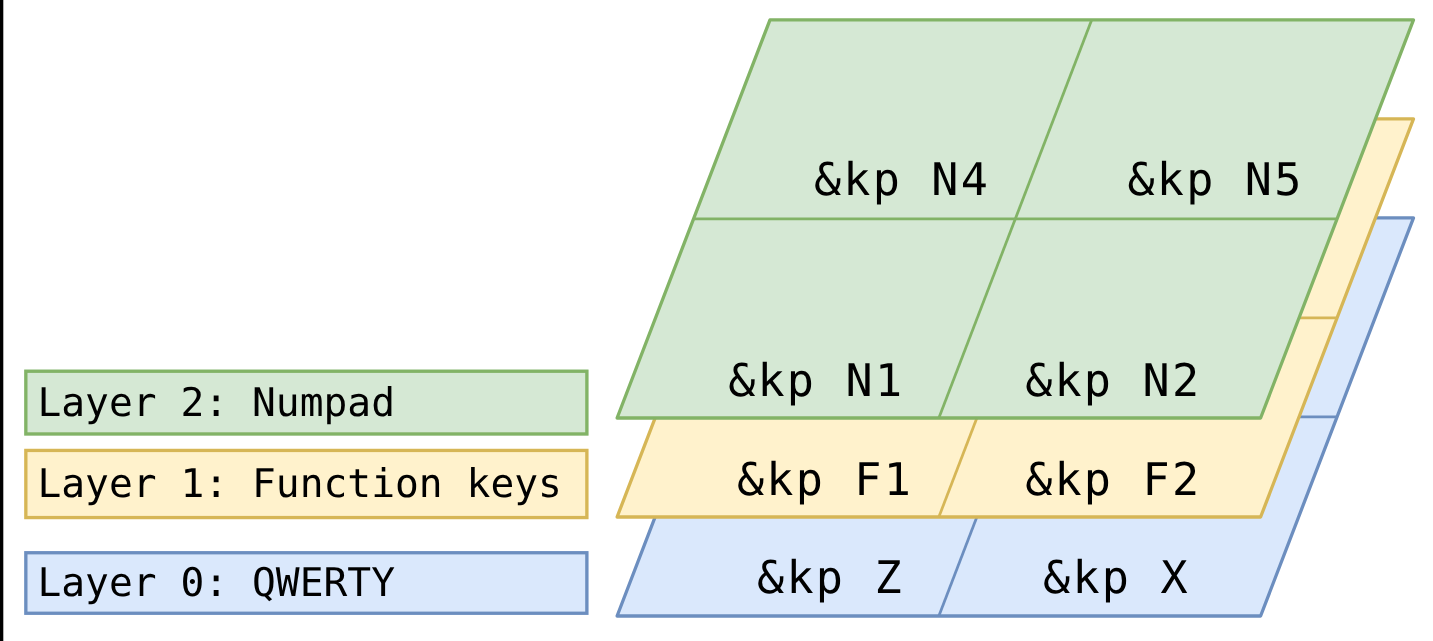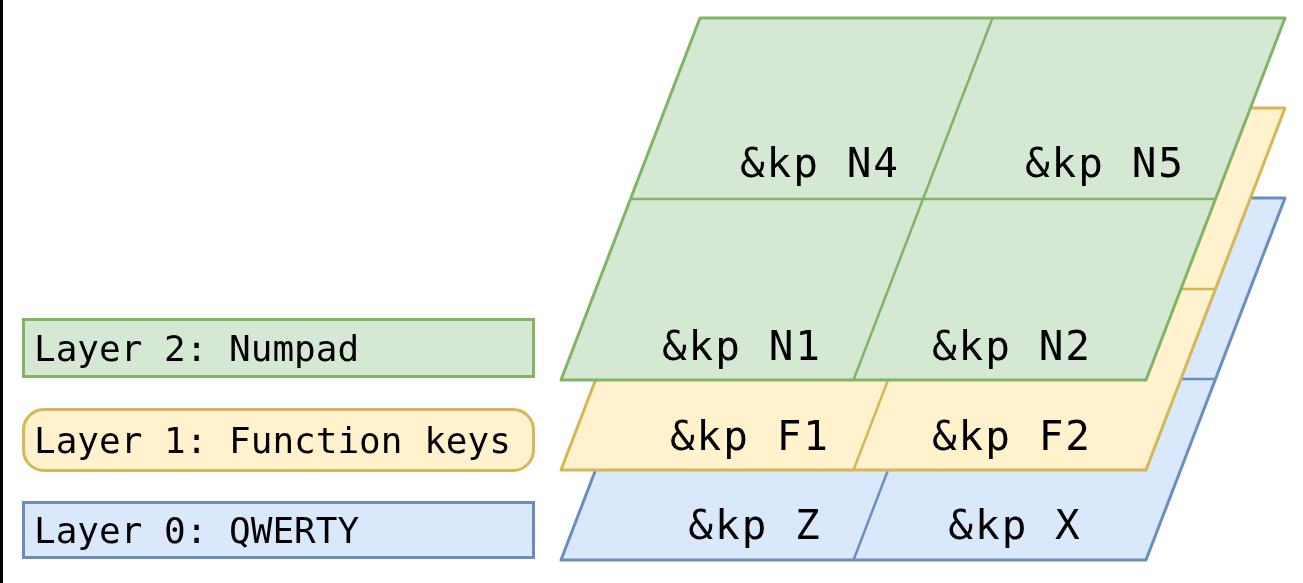--- a/index.html
+++ b/index.html
@@ -23,21 +23,21 @@
     width: 513px;
     border: 3px solid #000;
     box-sizing: border-box;
     display: flex;
     align-items: center;
     padding-left: 9px;
     font-size: 36px;
     color: #000000;
     white-space: pre;
   }
-  .box-2 { top: 318px; height: 60px; }
+  .box-2 { top: 336px; height: 60px; }
   .box-1 { top: 408px; height: 64px; }
   .box-0 { top: 501px; height: 58px; }
   .stack-svg {
     position: absolute;
     left: 0; top: 0;
     width: 1303px; height: 583px;
   }
   .stack-svg path { stroke-width: 3; stroke-linejoin: round; }
   .stack-svg line { stroke-width: 2.5; }
   .stack-svg text {
@@ -52,21 +52,21 @@
 </head>
 <body>
 
 <div class="canvas">
 
   <div class="frame-edge"></div>
 
   <div class="layer-box box-2" style="background-color: rgb(213, 232, 212); border-color: rgb(130, 179, 102);">
     <span>Layer 2: Numpad</span>
   </div>
-  <div class="layer-box box-1" style="background-color: rgb(255, 242, 204); border-color: rgb(214, 182, 86); border-radius: 22px;">
+  <div class="layer-box box-1" style="background-color: rgb(255, 242, 204); border-color: rgb(214, 182, 86);">
     <span>Layer 1: Function keys</span>
   </div>
   <div class="layer-box box-0" style="background-color: rgb(218, 232, 252); border-color: rgb(108, 142, 191);">
     <span>Layer 0: QWERTY</span>
   </div>
 
   <svg class="stack-svg" viewBox="0 0 1303 583" xmlns="http://www.w3.org/2000/svg">
 
     <g>
       <path d="M 700,198 L 1285,198 L 1146,560 L 561,560 Z" fill="#dae8fc" stroke="#6c8ebf"></path>

